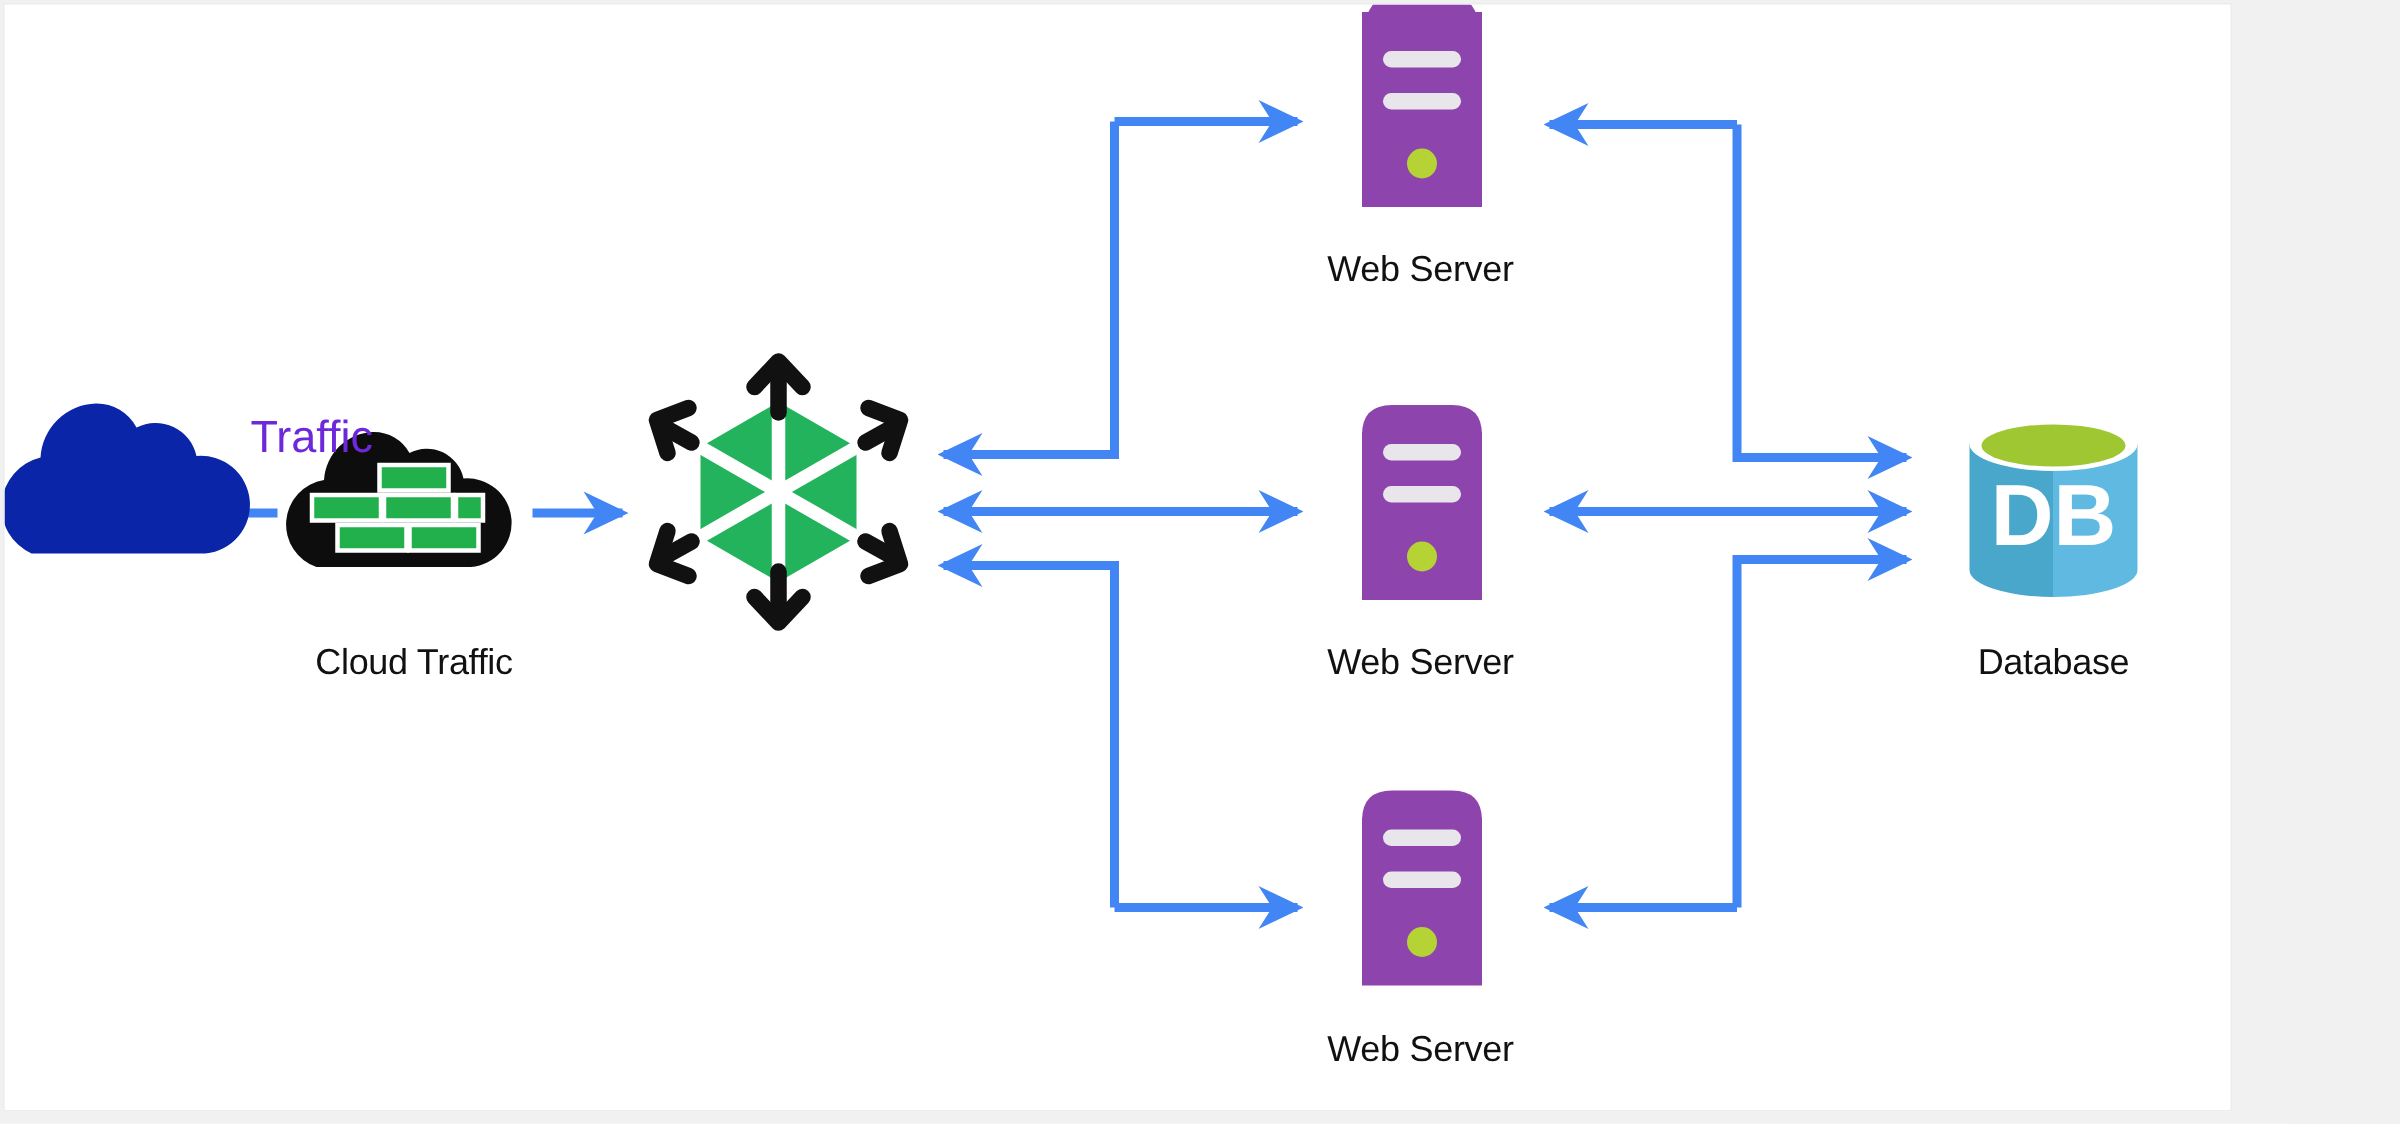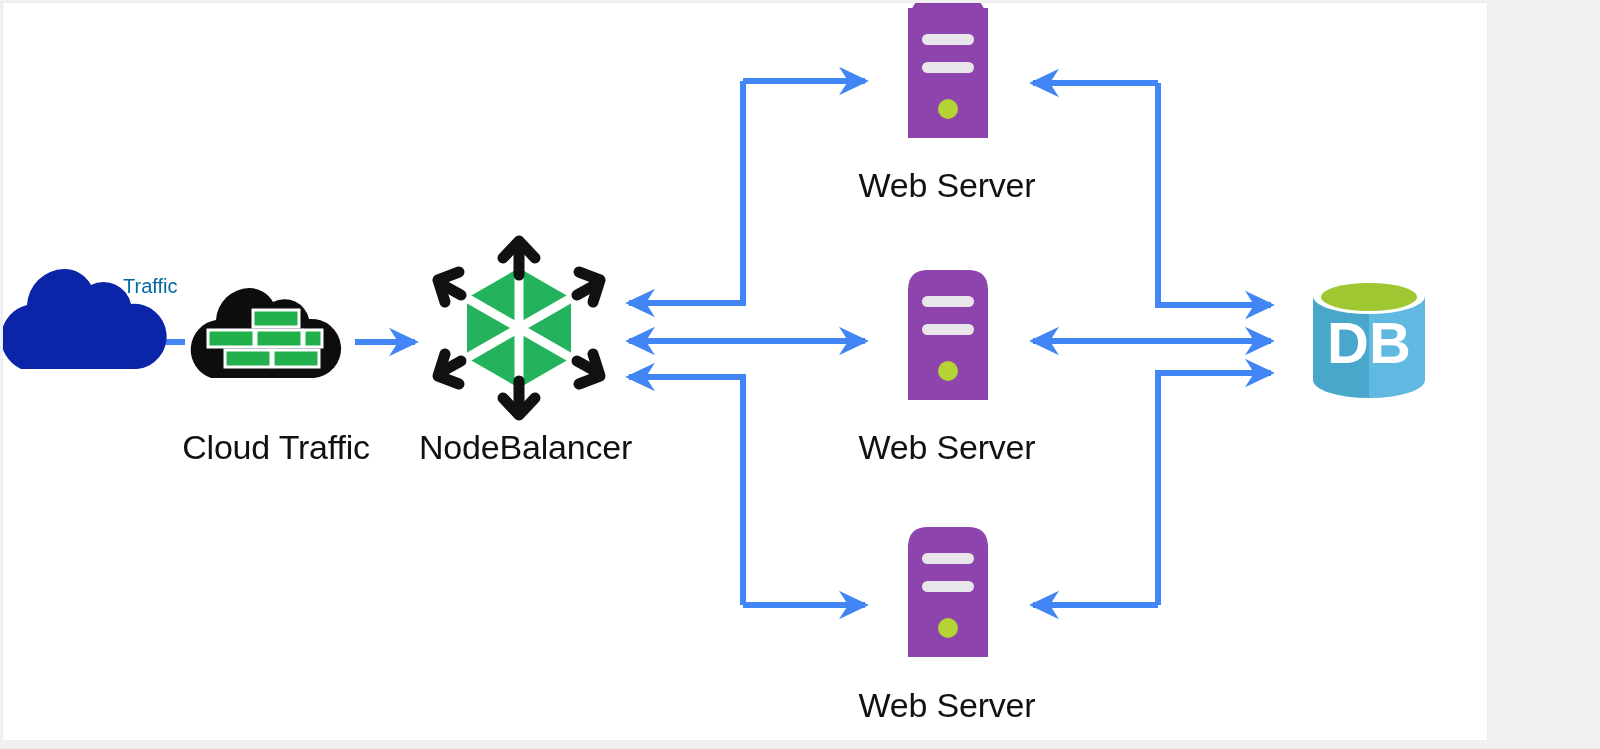--- a/index.html
+++ b/index.html
@@ -28,32 +28,33 @@
   }
   #diagram-svg {
     position: absolute;
     left: 0;
     top: 0;
   }
   .node-label {
     position: absolute;
     color: #111111;
     font-family: "Liberation Sans", sans-serif;
-    font-size: 34px;
+    font-size: 24px;
     font-weight: 400;
     white-space: nowrap;
     text-align: center;
     letter-spacing: -0.2px;
   }
   .traffic-label {
     position: absolute;
-    color: #0369a1;
+    color: #6d28d9;
     font-family: "Liberation Sans", sans-serif;
-    font-size: 20px;
+    font-size: 30px;
     white-space: nowrap;
+    margin-left: 44px;
   }
 </style>
 </head>
 <body>
 
 <div id="root">
   <div id="canvas">
 
     <svg id="diagram-svg" width="1486" height="739" viewBox="0 0 1486 739">
       <defs>
@@ -200,23 +201,23 @@
         <ellipse cx="1366" cy="294" rx="48" ry="14" fill="#9fc731"></ellipse>
 
         <text x="1366" y="360" text-anchor="middle" font-family="Liberation Sans, sans-serif" font-size="58" font-weight="bold" fill="#ffffff">DB</text>
       </g>
     </svg>
 
     <div class="traffic-label" style="left:120px; top:272px;">Traffic</div>
 
     <div class="node-label" style="left:173px; top:425px; width:200px;">Cloud Traffic</div>
 
-    <div class="node-label" style="left:416px; top:425px; width:200px;">NodeBalancer</div>
 
     <div class="node-label" style="left:854px; top:163px; width:180px;">Web Server</div>
 
     <div class="node-label" style="left:854px; top:425px; width:180px;">Web Server</div>
 
     <div class="node-label" style="left:854px; top:683px; width:180px;">Web Server</div>
 
+    <div class="node-label" style="left:1286px; top:425px; width:160px;">Database</div>
 
   </div>
 </div>
 
 </body></html>

